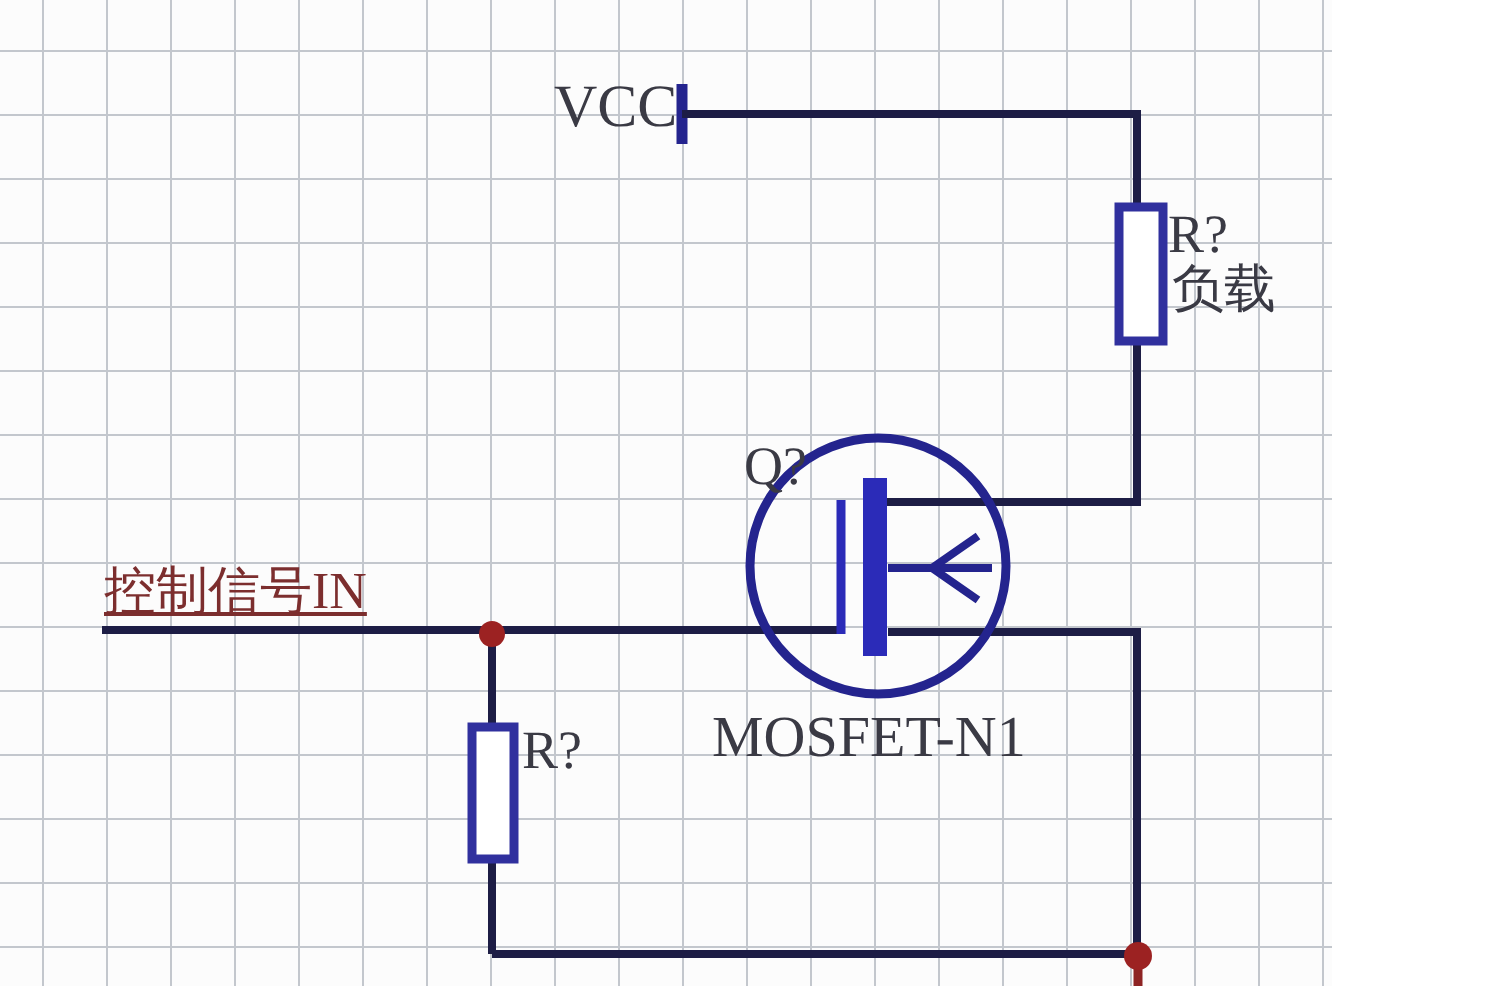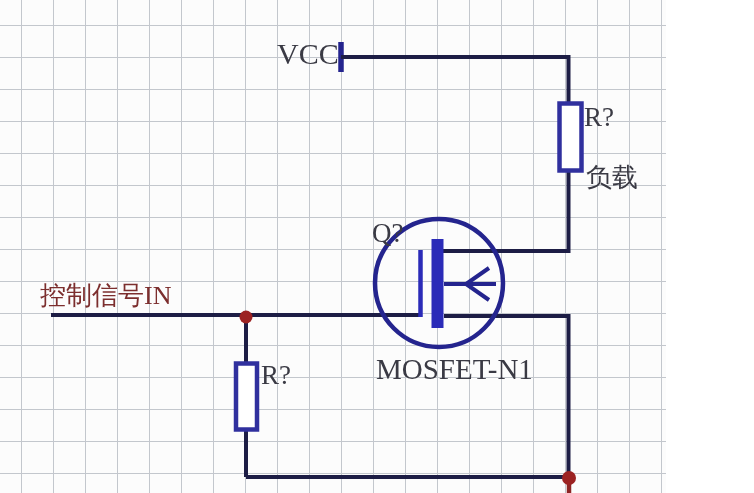--- a/index.html
+++ b/index.html
@@ -64,24 +64,24 @@
     </g>
 
     <circle cx="246" cy="317" r="6.5" stroke="none" fill="#9c2222"></circle>
     <circle cx="569" cy="478" r="7" stroke="none" fill="#9c2222"></circle>
   </svg>
 
   <div class="lbl lbl-dark f30" style="left:277px;top:38px;">VCC</div>
 
   <div class="lbl lbl-dark f27" style="left:584px;top:103px;">R?</div>
 
-  <div class="lbl lbl-dark f26" style="left:586px;top:131px;margin-top:33px;">负载</div>
+  <div class="lbl lbl-dark f26" style="left:586px;top:131px;">负载</div>
 
   <div class="lbl lbl-dark f27" style="left:372px;top:219px;">Q?</div>
 
-  <div class="lbl lbl-dark f29" style="left:376px;top:354px;">MOSFET-N1</div>
+  <div class="lbl lbl-dark f29" style="left:356px;top:354px;">MOSFET-N1</div>
 
-  <div class="lbl lbl-red f26" style="left:40px;top:282px;">控制信号IN</div>
+  <div class="lbl lbl-red f26" style="left:52px;top:282px;text-decoration:underline;">控制信号IN</div>
 
   <div class="lbl lbl-dark f27" style="left:261px;top:361px;">R?</div>
 
 
 </div>
 
 </body></html>

